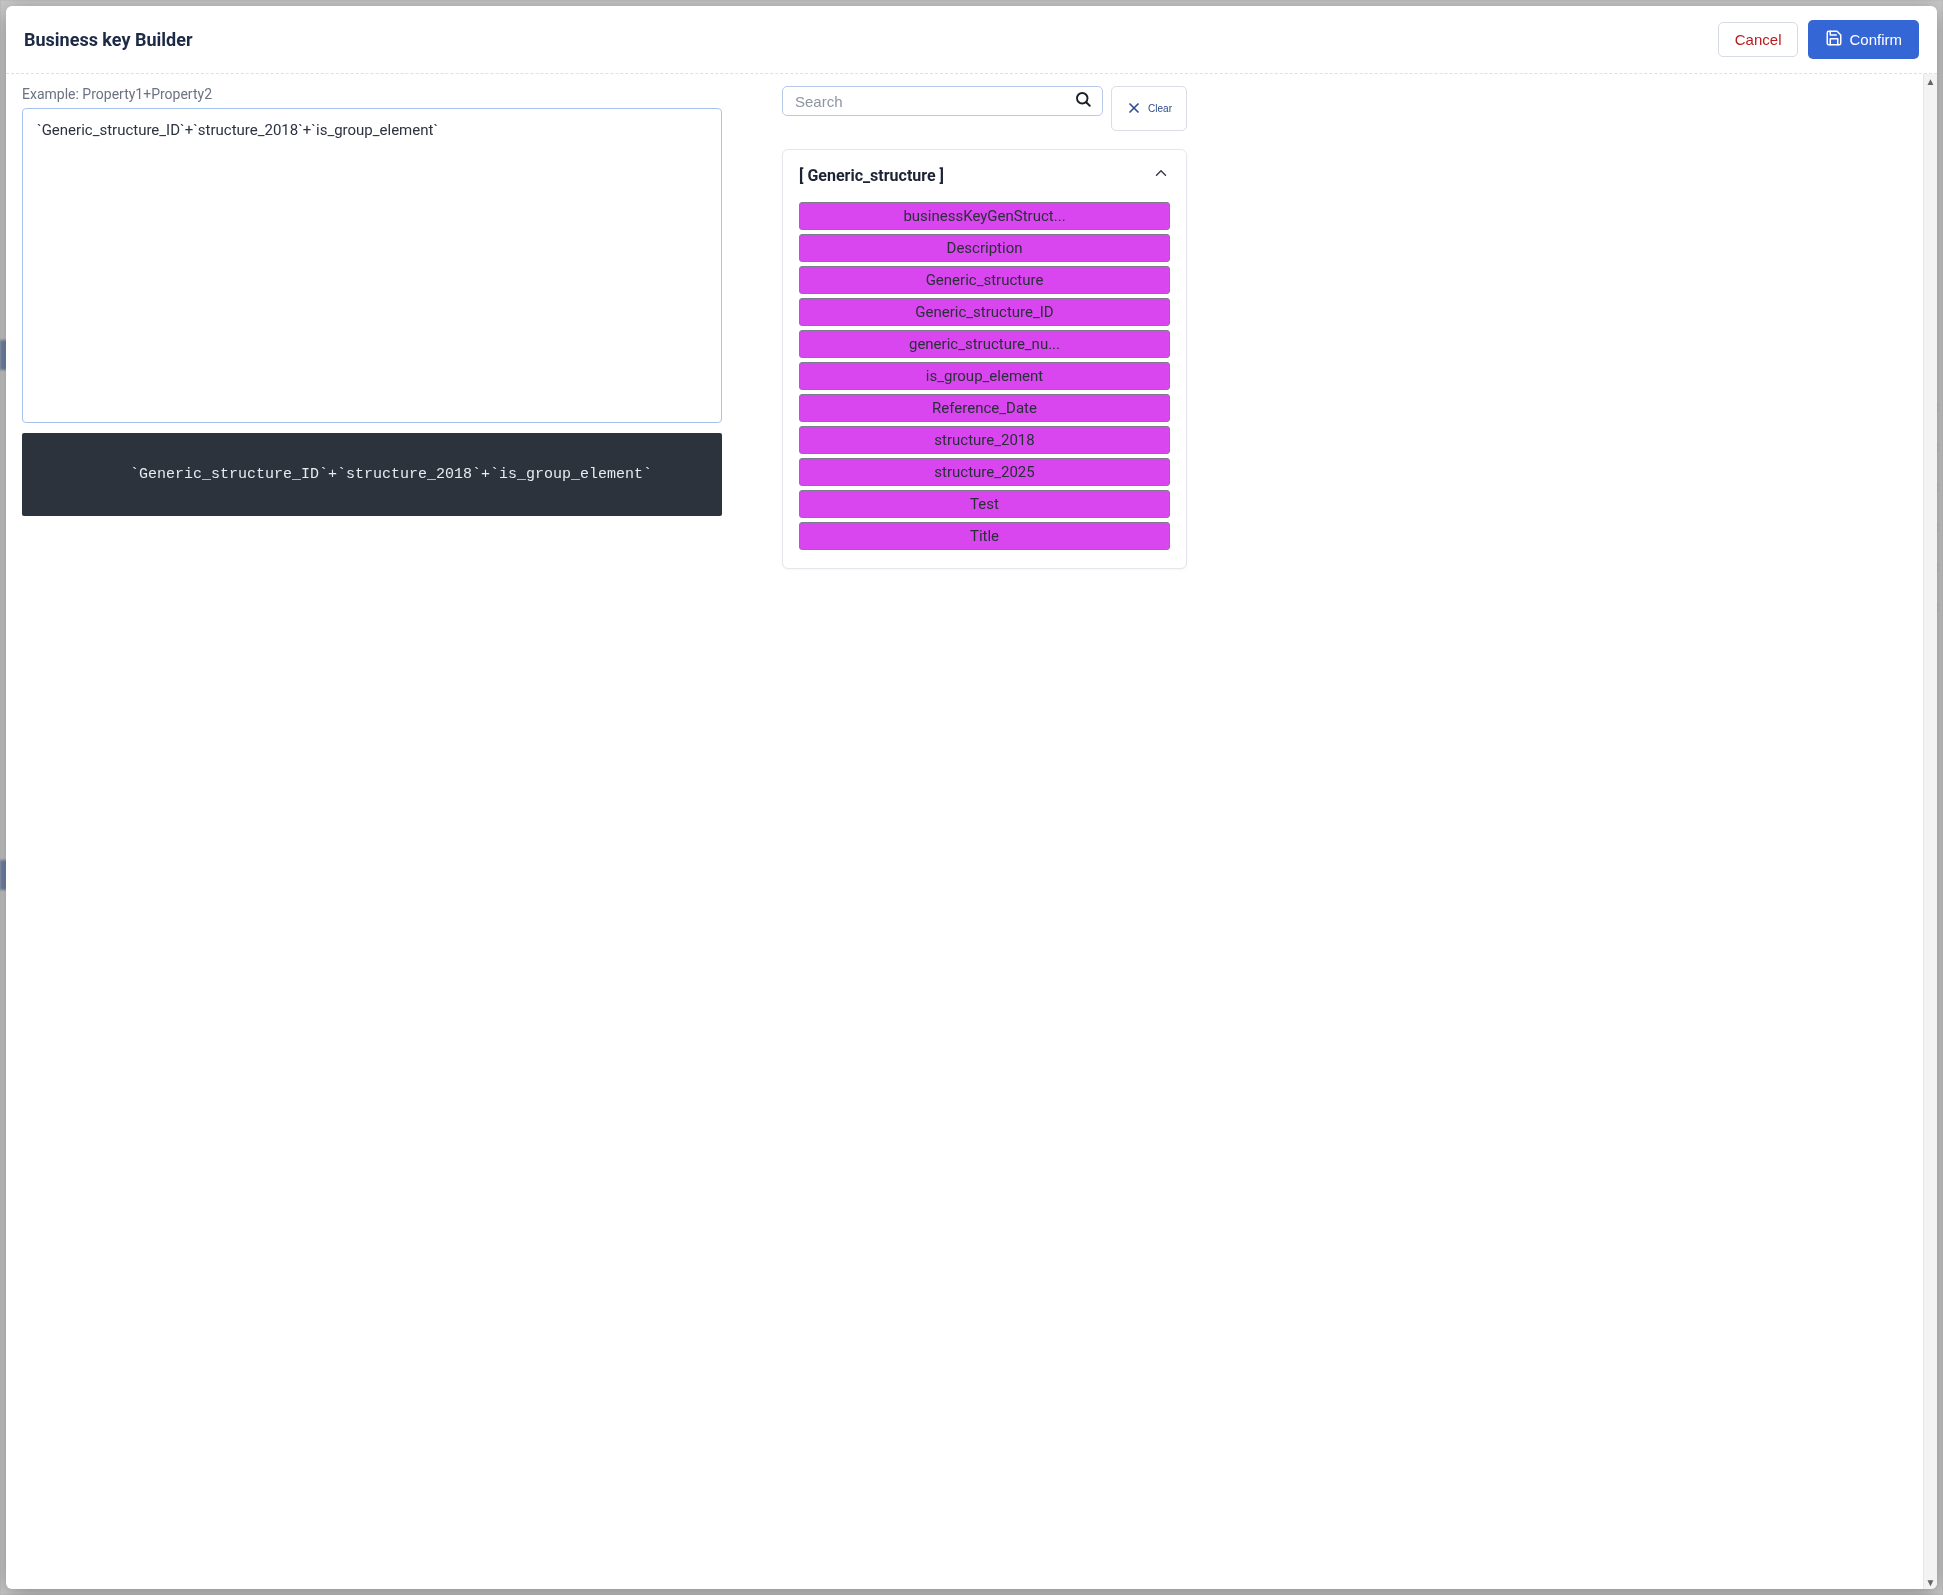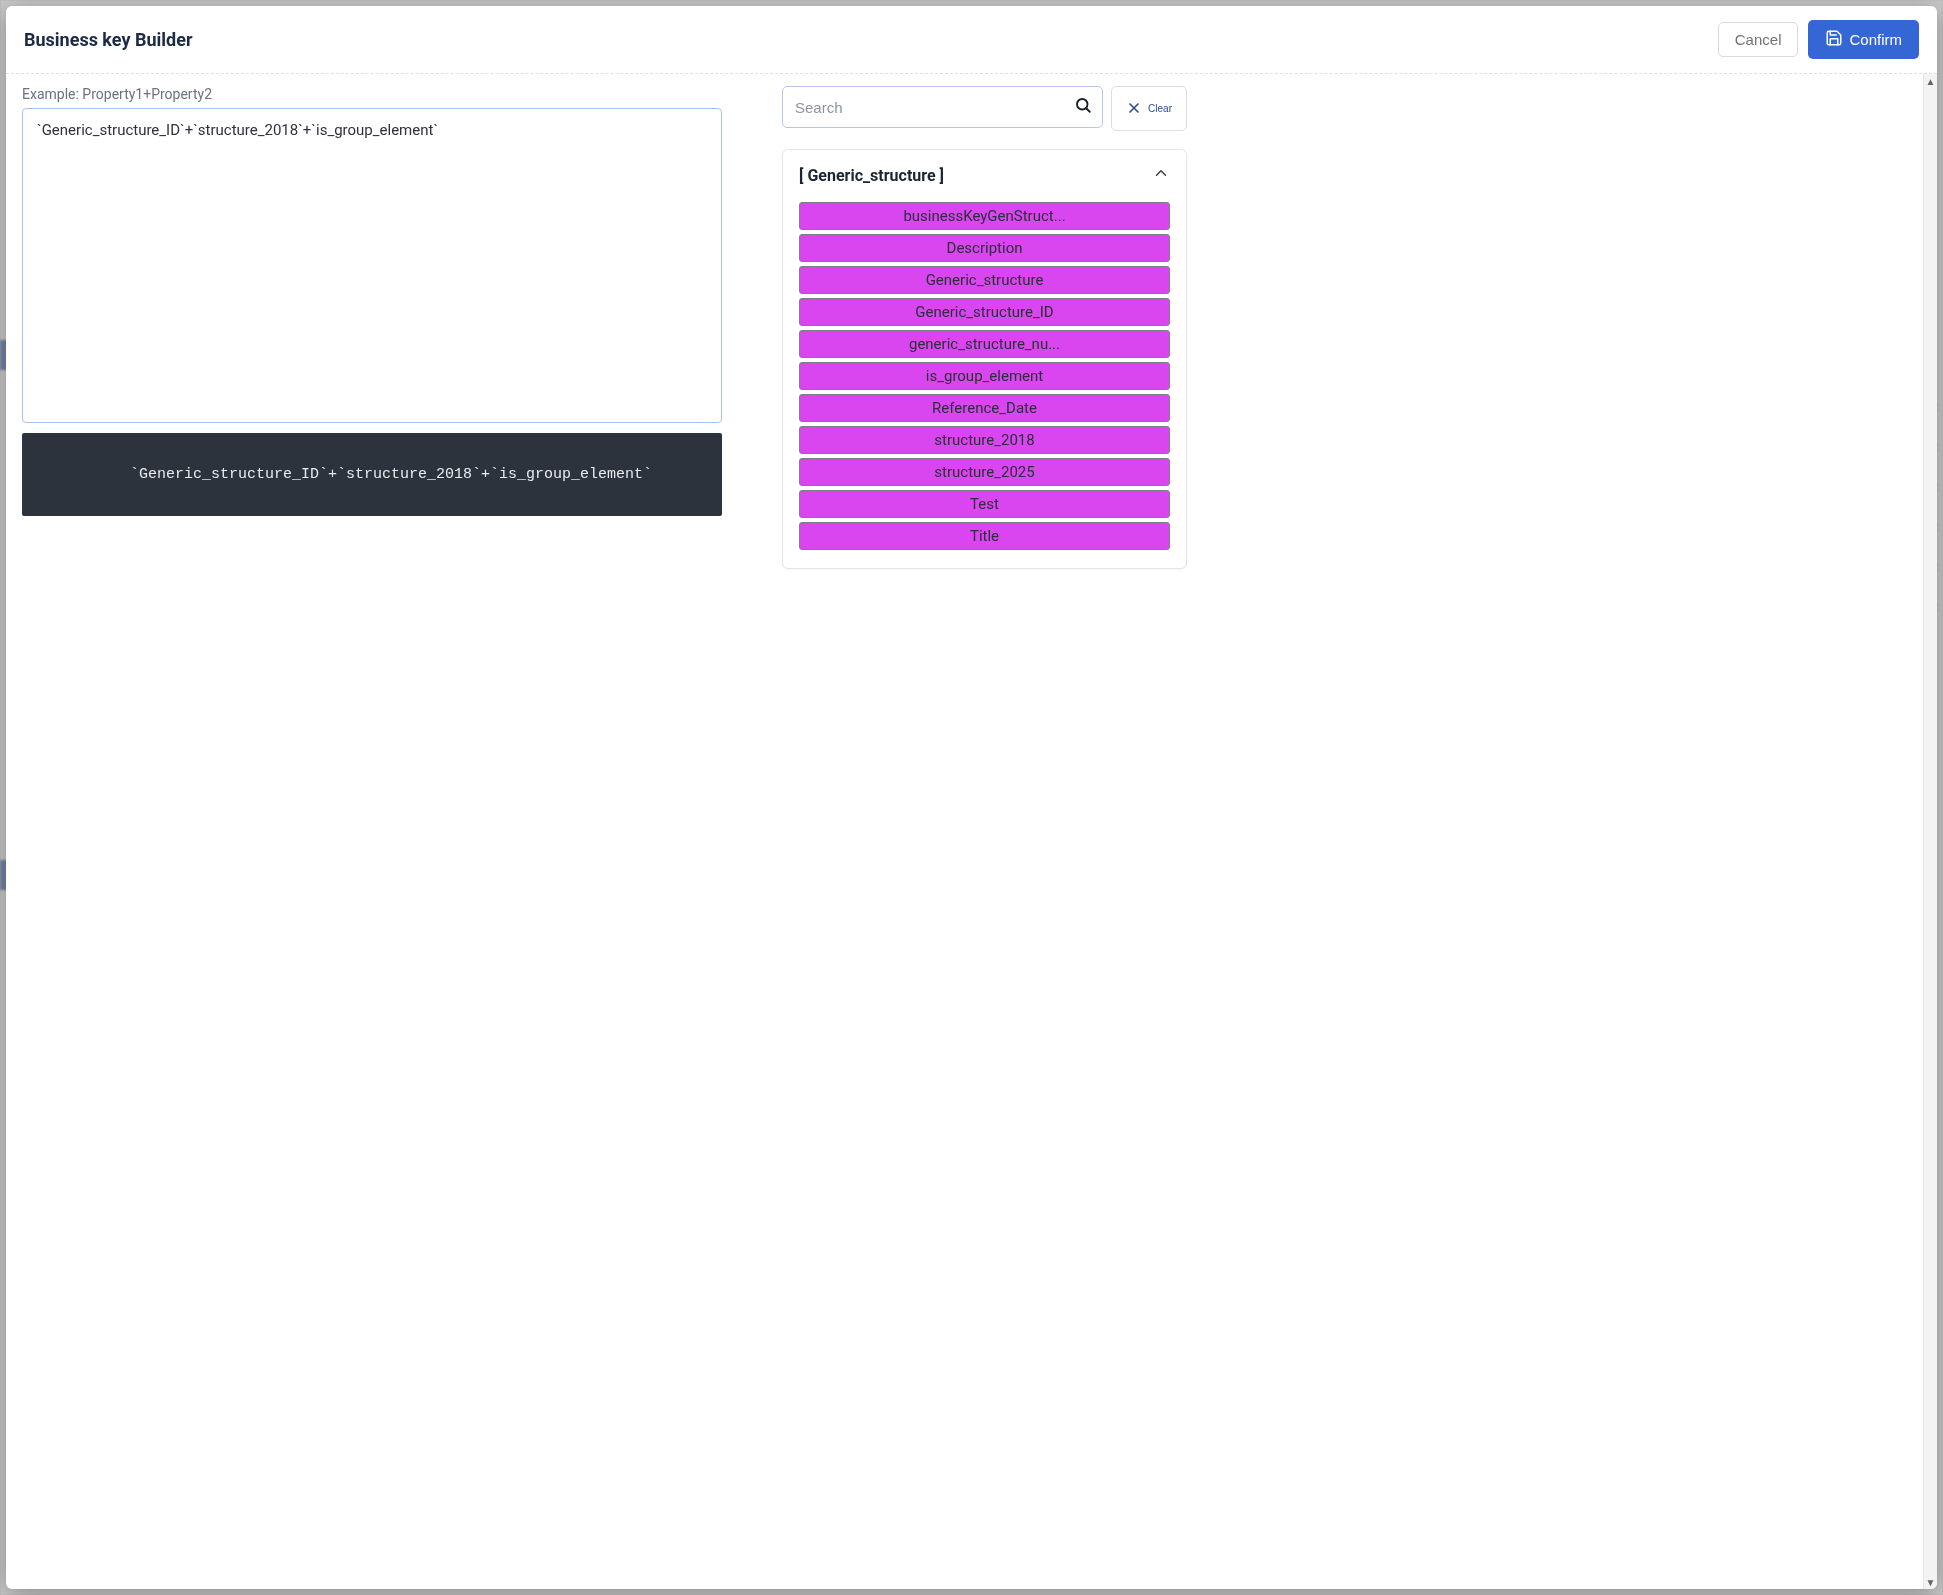--- a/index.html
+++ b/index.html
@@ -49,21 +49,21 @@
     display:inline-flex; align-items:center; gap:6px;
     padding: 8px 16px;
     border-radius: 5px;
     font-size: 15px;
     font-weight: 500;
     cursor: pointer;
     border: 1px solid transparent;
   }
   .btn-cancel {
     background:#fff;
-    color:#737373;
+    color:#b91c1c;
     border:1px solid #d7dbe3;
   }
   .btn-confirm {
     background:#3466d6;
     color:#fff;
   }
   .btn-confirm svg { width:18px; height:18px; }
   .modal-body {
     flex:1;
     display:flex;
@@ -131,21 +131,21 @@
   }
   .left-col { flex:0 0 auto; }
   .right-col { flex:0 0 405px; }
   .search-row { display:flex; gap:8px; margin-bottom:18px; }
   .search-box {
     flex:1;
     display:flex; align-items:center;
     border:1px solid #b8c8e8;
     border-radius:5px;
     padding: 0 10px 0 12px;
-    height:42px;
+    height:30px;
     font-size:15px;
     color:#7a828f;
   }
   .search-input { flex:1; border:none; outline:none; font-size:15px; color:#333; }
   .search-input::placeholder { color:#8d95a3; }
   .search-box svg { width:18px; height:18px; color:#1b1f27; }
   .clear-btn {
     display:flex; align-items:center; gap:6px;
     border:1px solid #dadde3;
     border-radius:5px;

